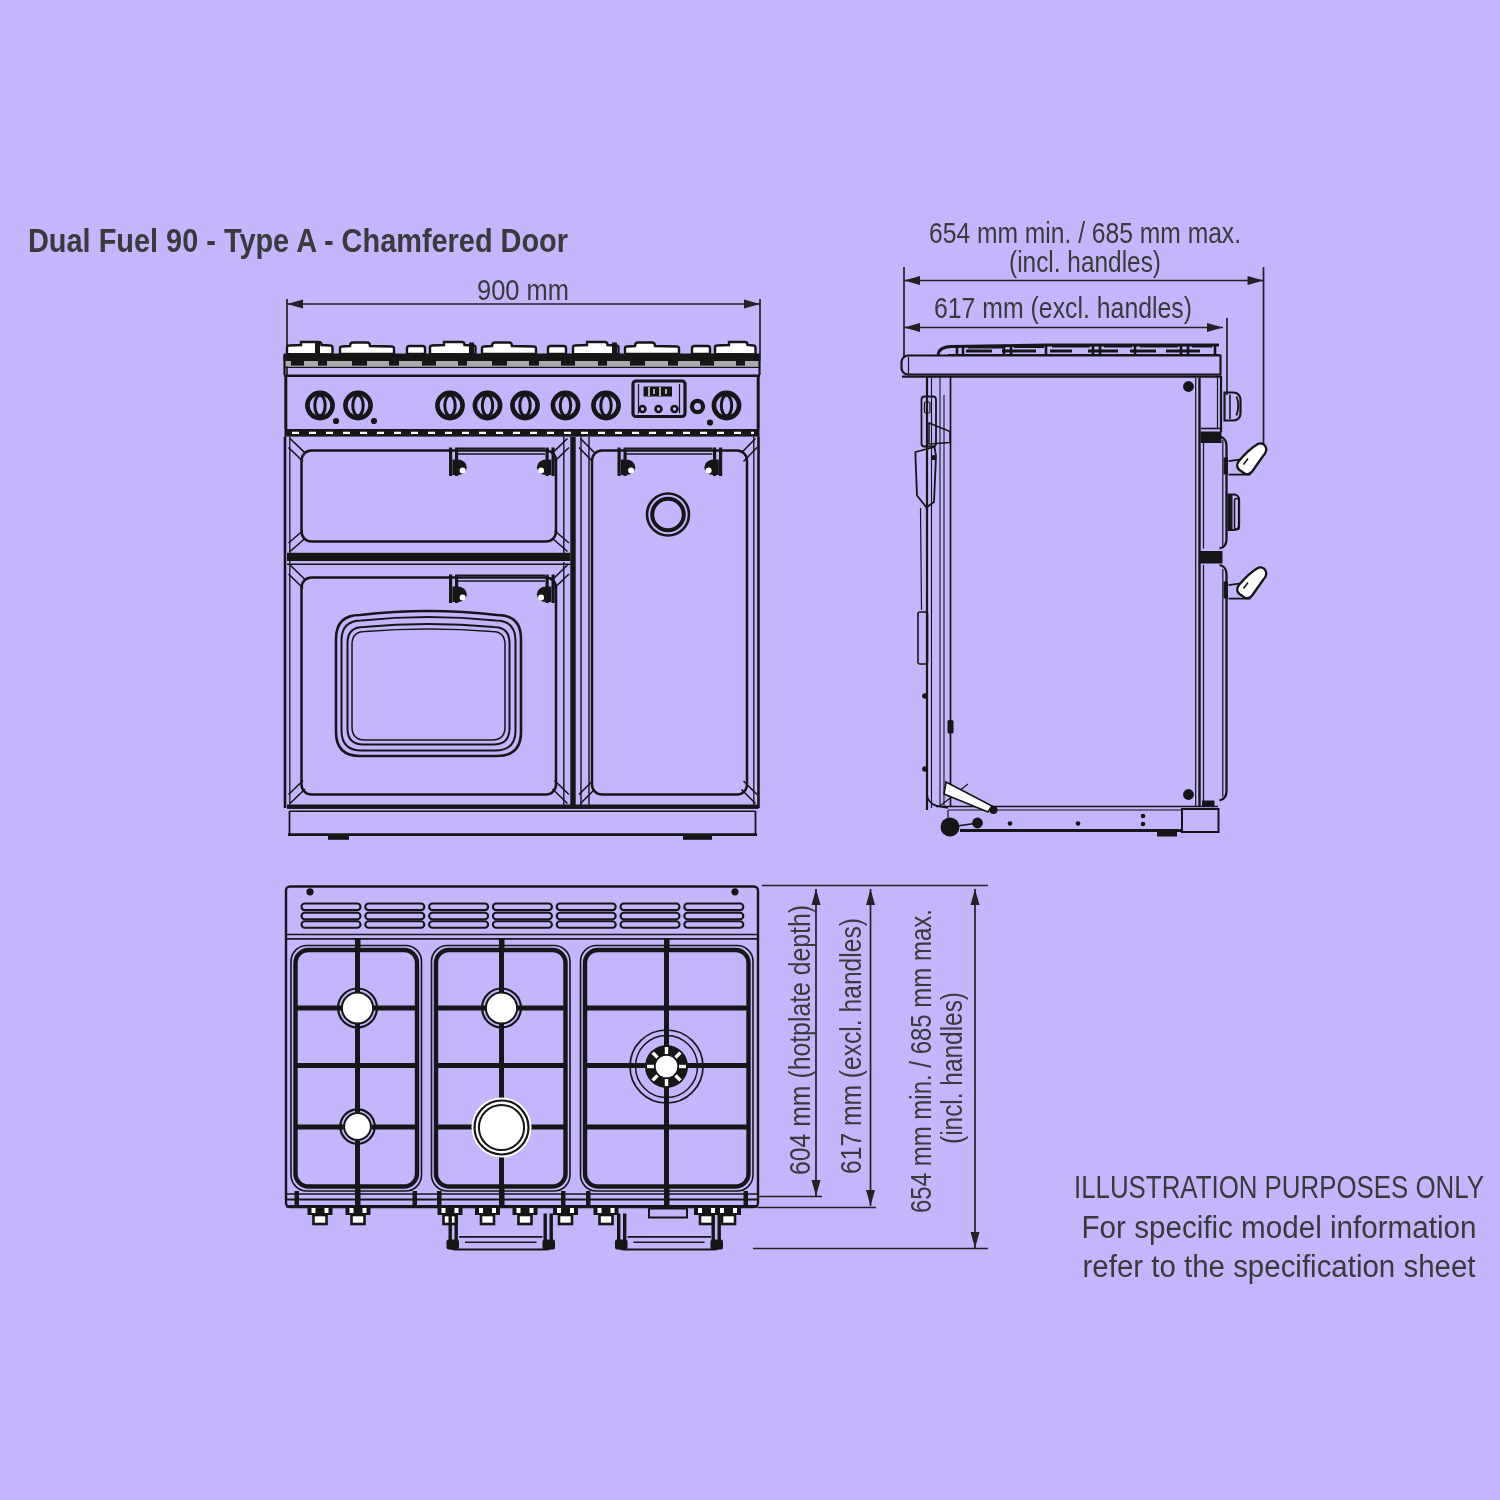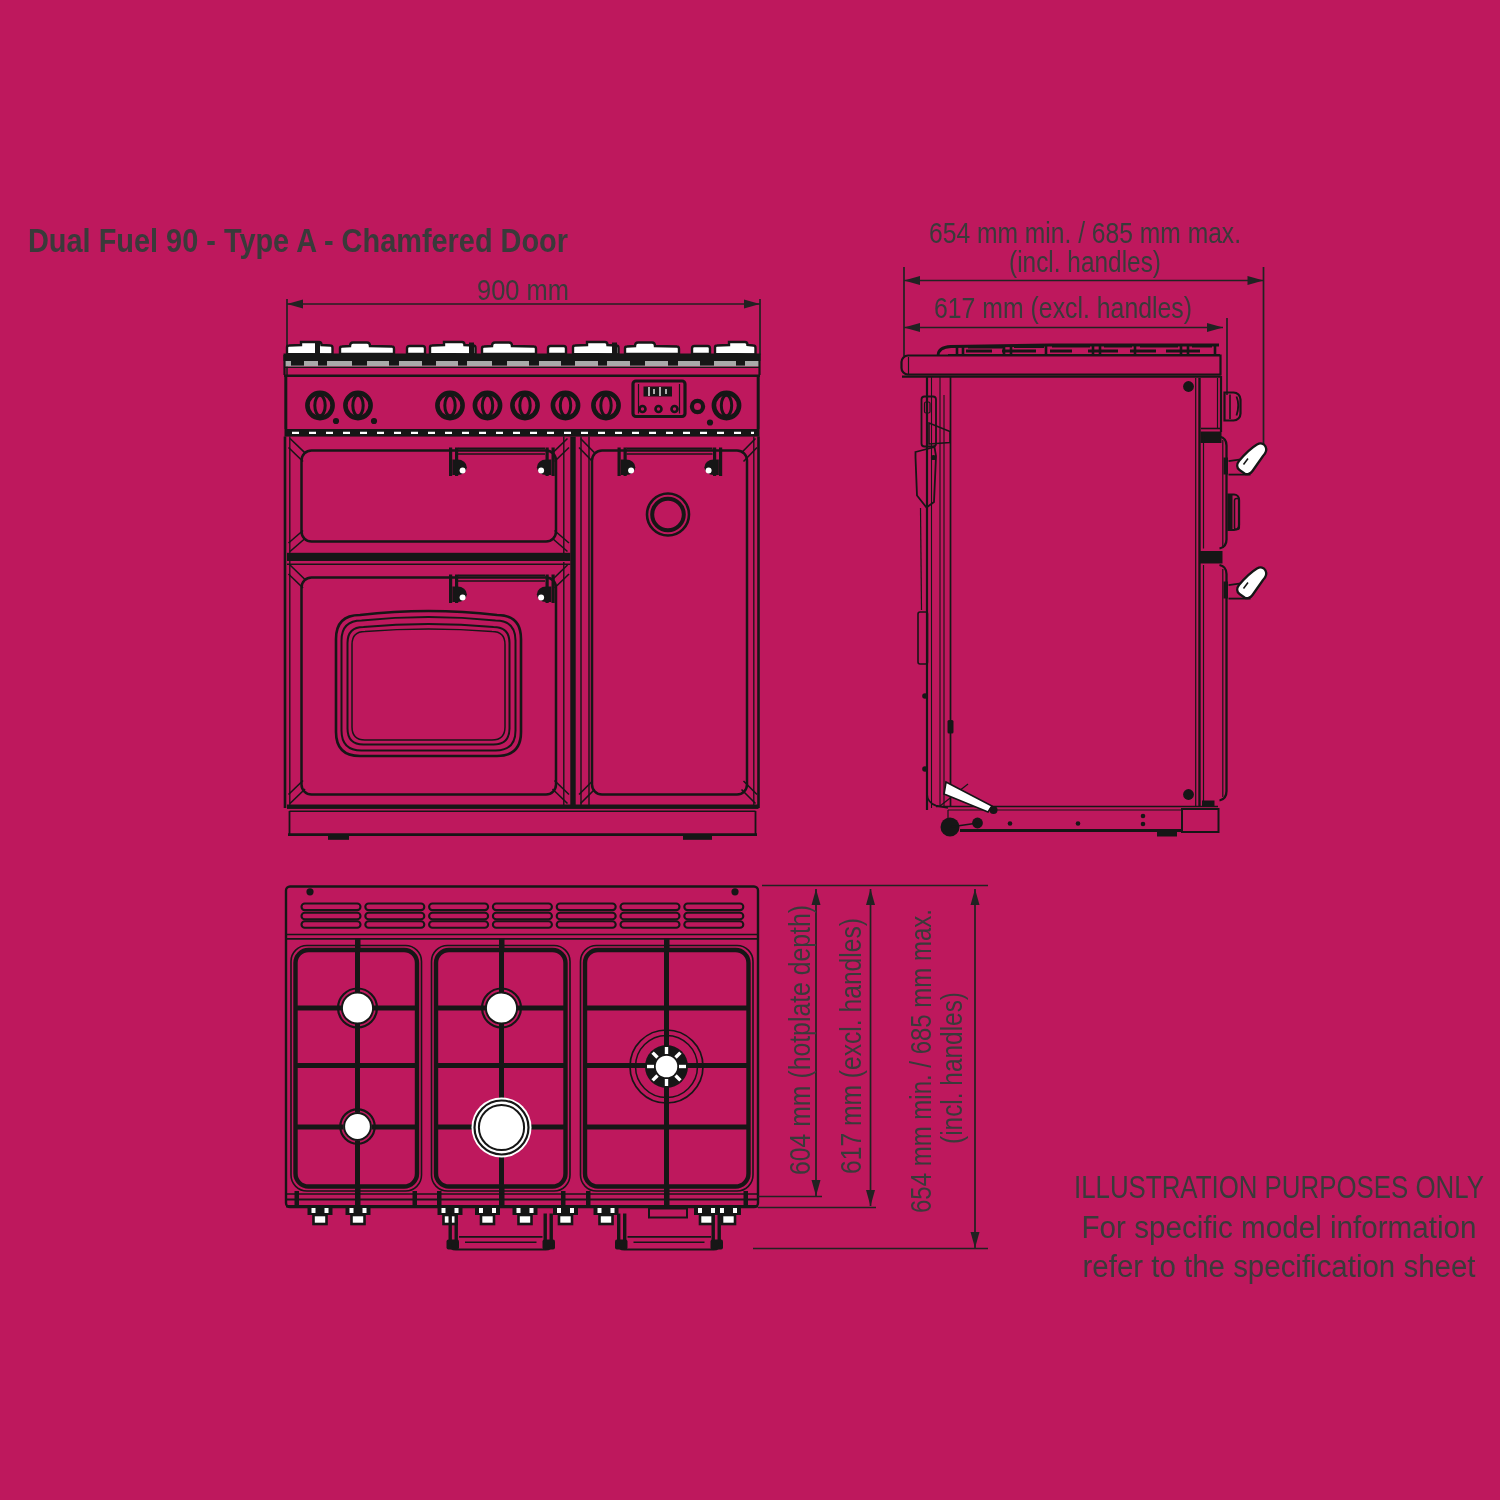--- a/index.html
+++ b/index.html
@@ -1,16 +1,16 @@
 <!DOCTYPE html>
 <html><head>
 <meta charset="utf-8">
 <style>
   html,body{margin:0;padding:0;background:#ffffff;}
-  .page{width:1500px;height:1500px;position:relative;background:#be185d;font-family:"Liberation Sans", sans-serif;}
+  .page{width:1500px;height:1500px;position:relative;background:#c4b5fd;font-family:"Liberation Sans", sans-serif;}
   svg{display:block;}
   text{font-family:"Liberation Sans", sans-serif;}
 </style>
 </head>
 <body>
 <div class="page">
 <svg width="1500" height="1500" viewBox="0 0 1500 1500">
 
 <text x="28" y="252" font-size="33" font-weight="bold" fill="#3a3a3a" textLength="540" lengthAdjust="spacingAndGlyphs">Dual Fuel 90 - Type A - Chamfered Door</text>
 

